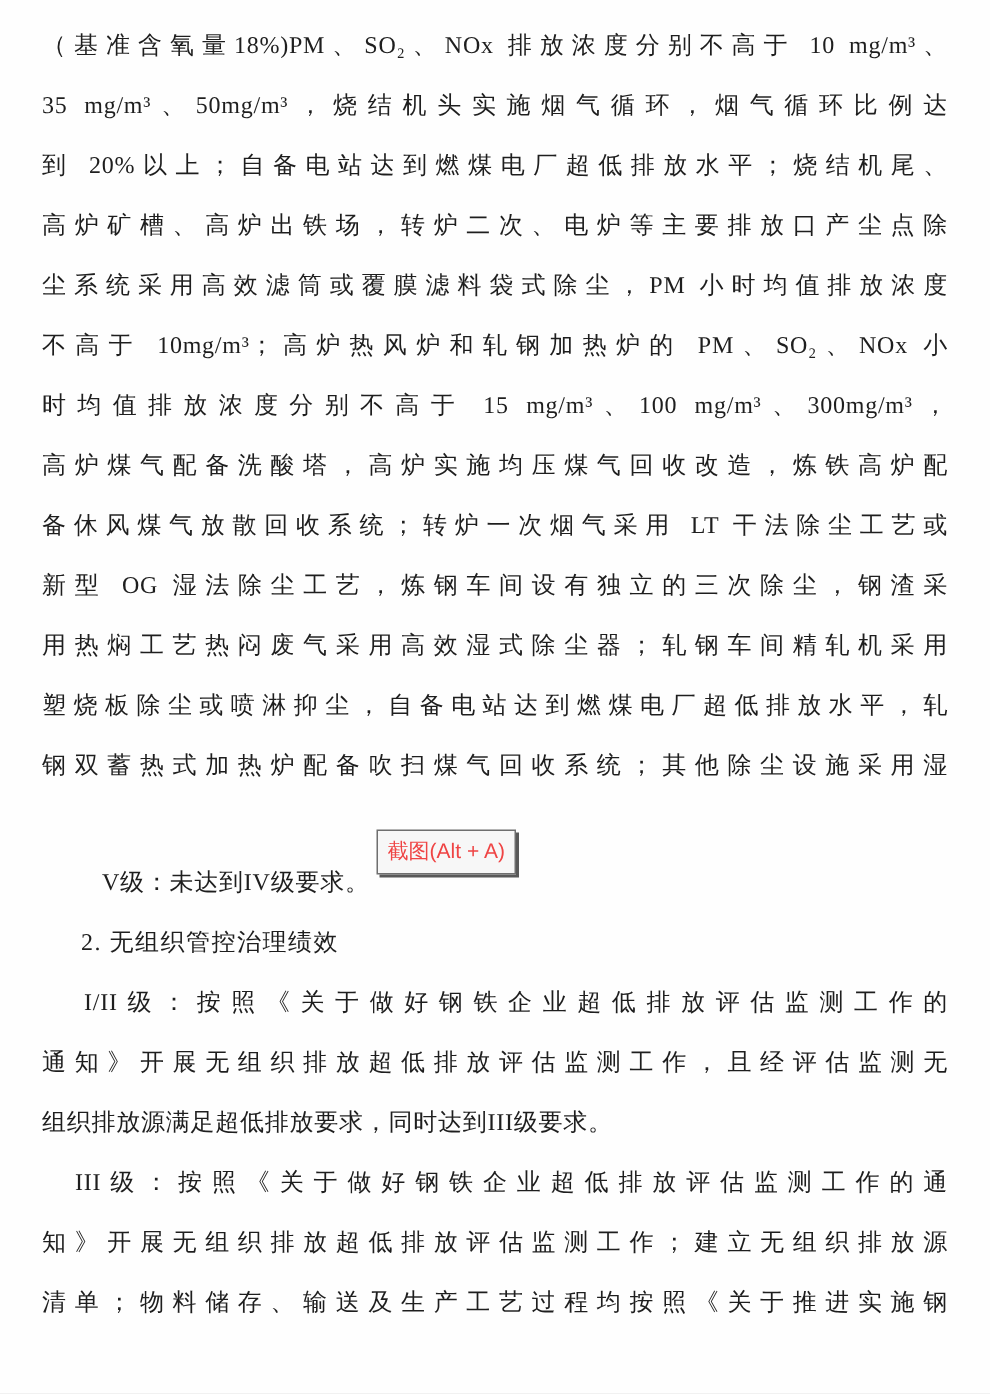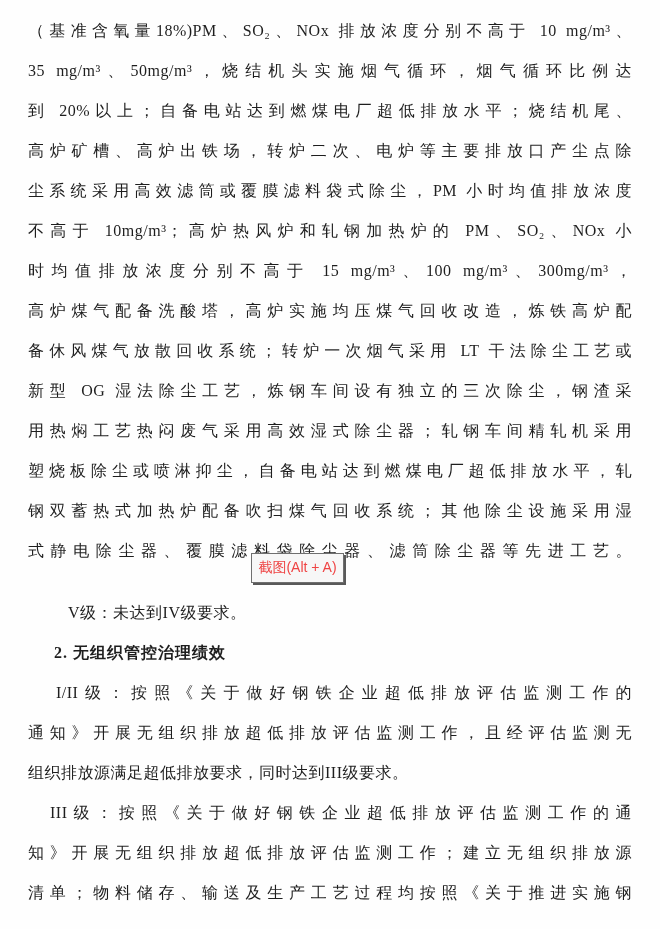--- a/index.html
+++ b/index.html
@@ -22,24 +22,24 @@
   .ln {
     font-size: 16px;
     line-height: 40px;
     height: 40px;
     text-align: justify;
     text-align-last: justify;
     letter-spacing: 0.5px;
     white-space: normal;
   }
   .ln.short { text-align-last: left; }
-  .para-level5 { margin-top: 22px; }
+  .para-level5 { margin-top: 38px; }
   .para-level5 .ln { text-indent: 40px; }
   .heading .ln {
-    font-weight: bold;
+    font-weight: normal;
     text-indent: 26px;
     letter-spacing: 1px;
   }
   .para-level12 .ln.first { text-indent: 28px; }
   .para-level3 .ln.first { text-indent: 22px; }
   .tooltip {
     position: absolute;
     left: 251px;
     top: 553px;
     width: 93px;
@@ -70,21 +70,20 @@
       <div class="ln">高炉矿槽、高炉出铁场，转炉二次、电炉等主要排放口产尘点除</div>
       <div class="ln">尘系统采用高效滤筒或覆膜滤料袋式除尘，PM 小时均值排放浓度</div>
       <div class="ln">不高于 10mg/m³；高炉热风炉和轧钢加热炉的 PM、SO₂、NOx 小</div>
       <div class="ln">时均值排放浓度分别不高于 15 mg/m³、100 mg/m³、300mg/m³，</div>
       <div class="ln">高炉煤气配备洗酸塔，高炉实施均压煤气回收改造，炼铁高炉配</div>
       <div class="ln">备休风煤气放散回收系统；转炉一次烟气采用 LT 干法除尘工艺或</div>
       <div class="ln">新型 OG 湿法除尘工艺，炼钢车间设有独立的三次除尘，钢渣采</div>
       <div class="ln">用热焖工艺热闷废气采用高效湿式除尘器；轧钢车间精轧机采用</div>
       <div class="ln">塑烧板除尘或喷淋抑尘，自备电站达到燃煤电厂超低排放水平，轧</div>
       <div class="ln">钢双蓄热式加热炉配备吹扫煤气回收系统；其他除尘设施采用湿</div>
-      <div class="ln">式静电除尘器、覆膜滤料袋除尘器、滤筒除尘器等先进工艺。</div>
     </div>
 
     <div class="para para-level5">
       <div class="ln short">V级：未达到IV级要求。</div>
     </div>
 
     <div class="para heading">
       <div class="ln short">2. 无组织管控治理绩效</div>
     </div>
 

